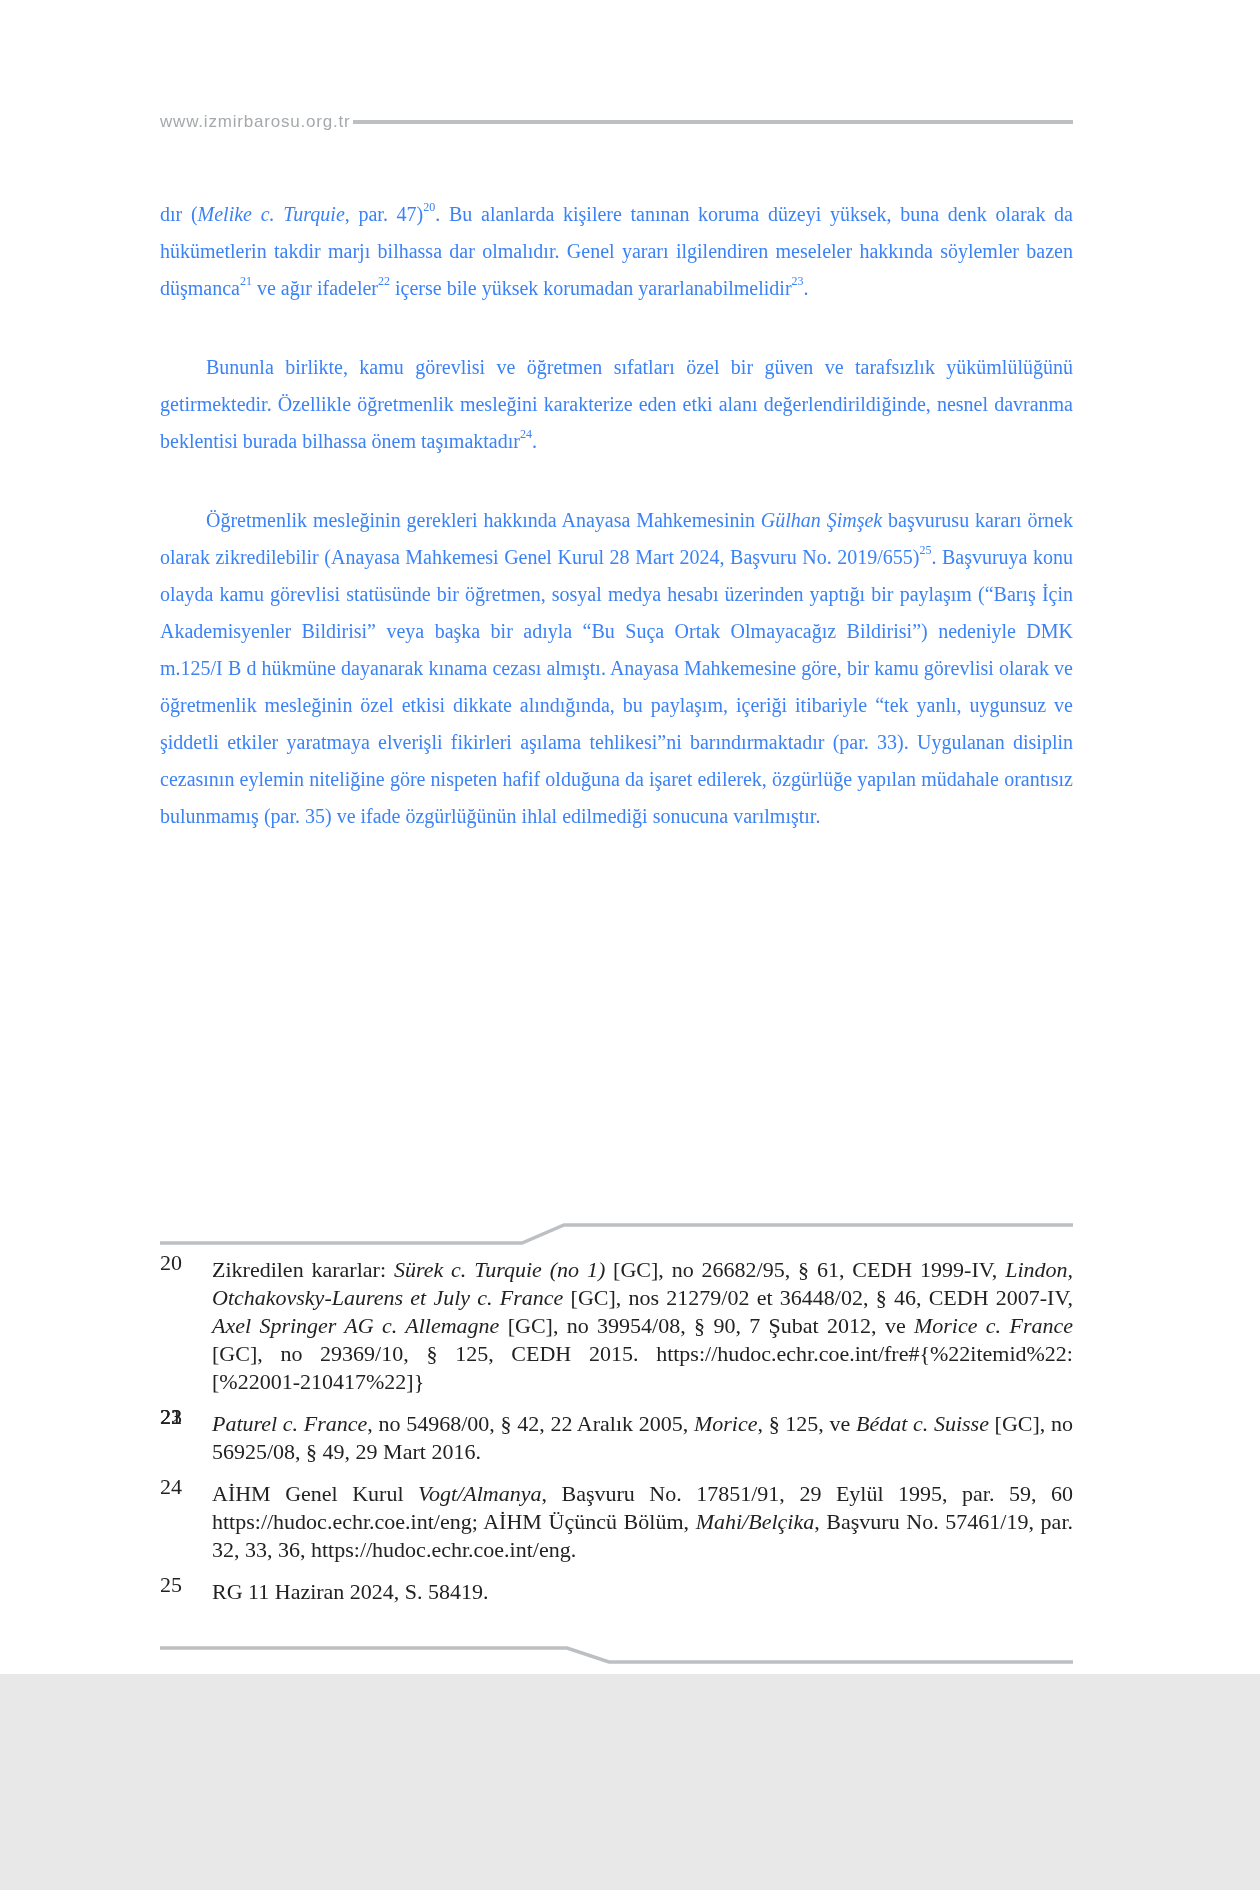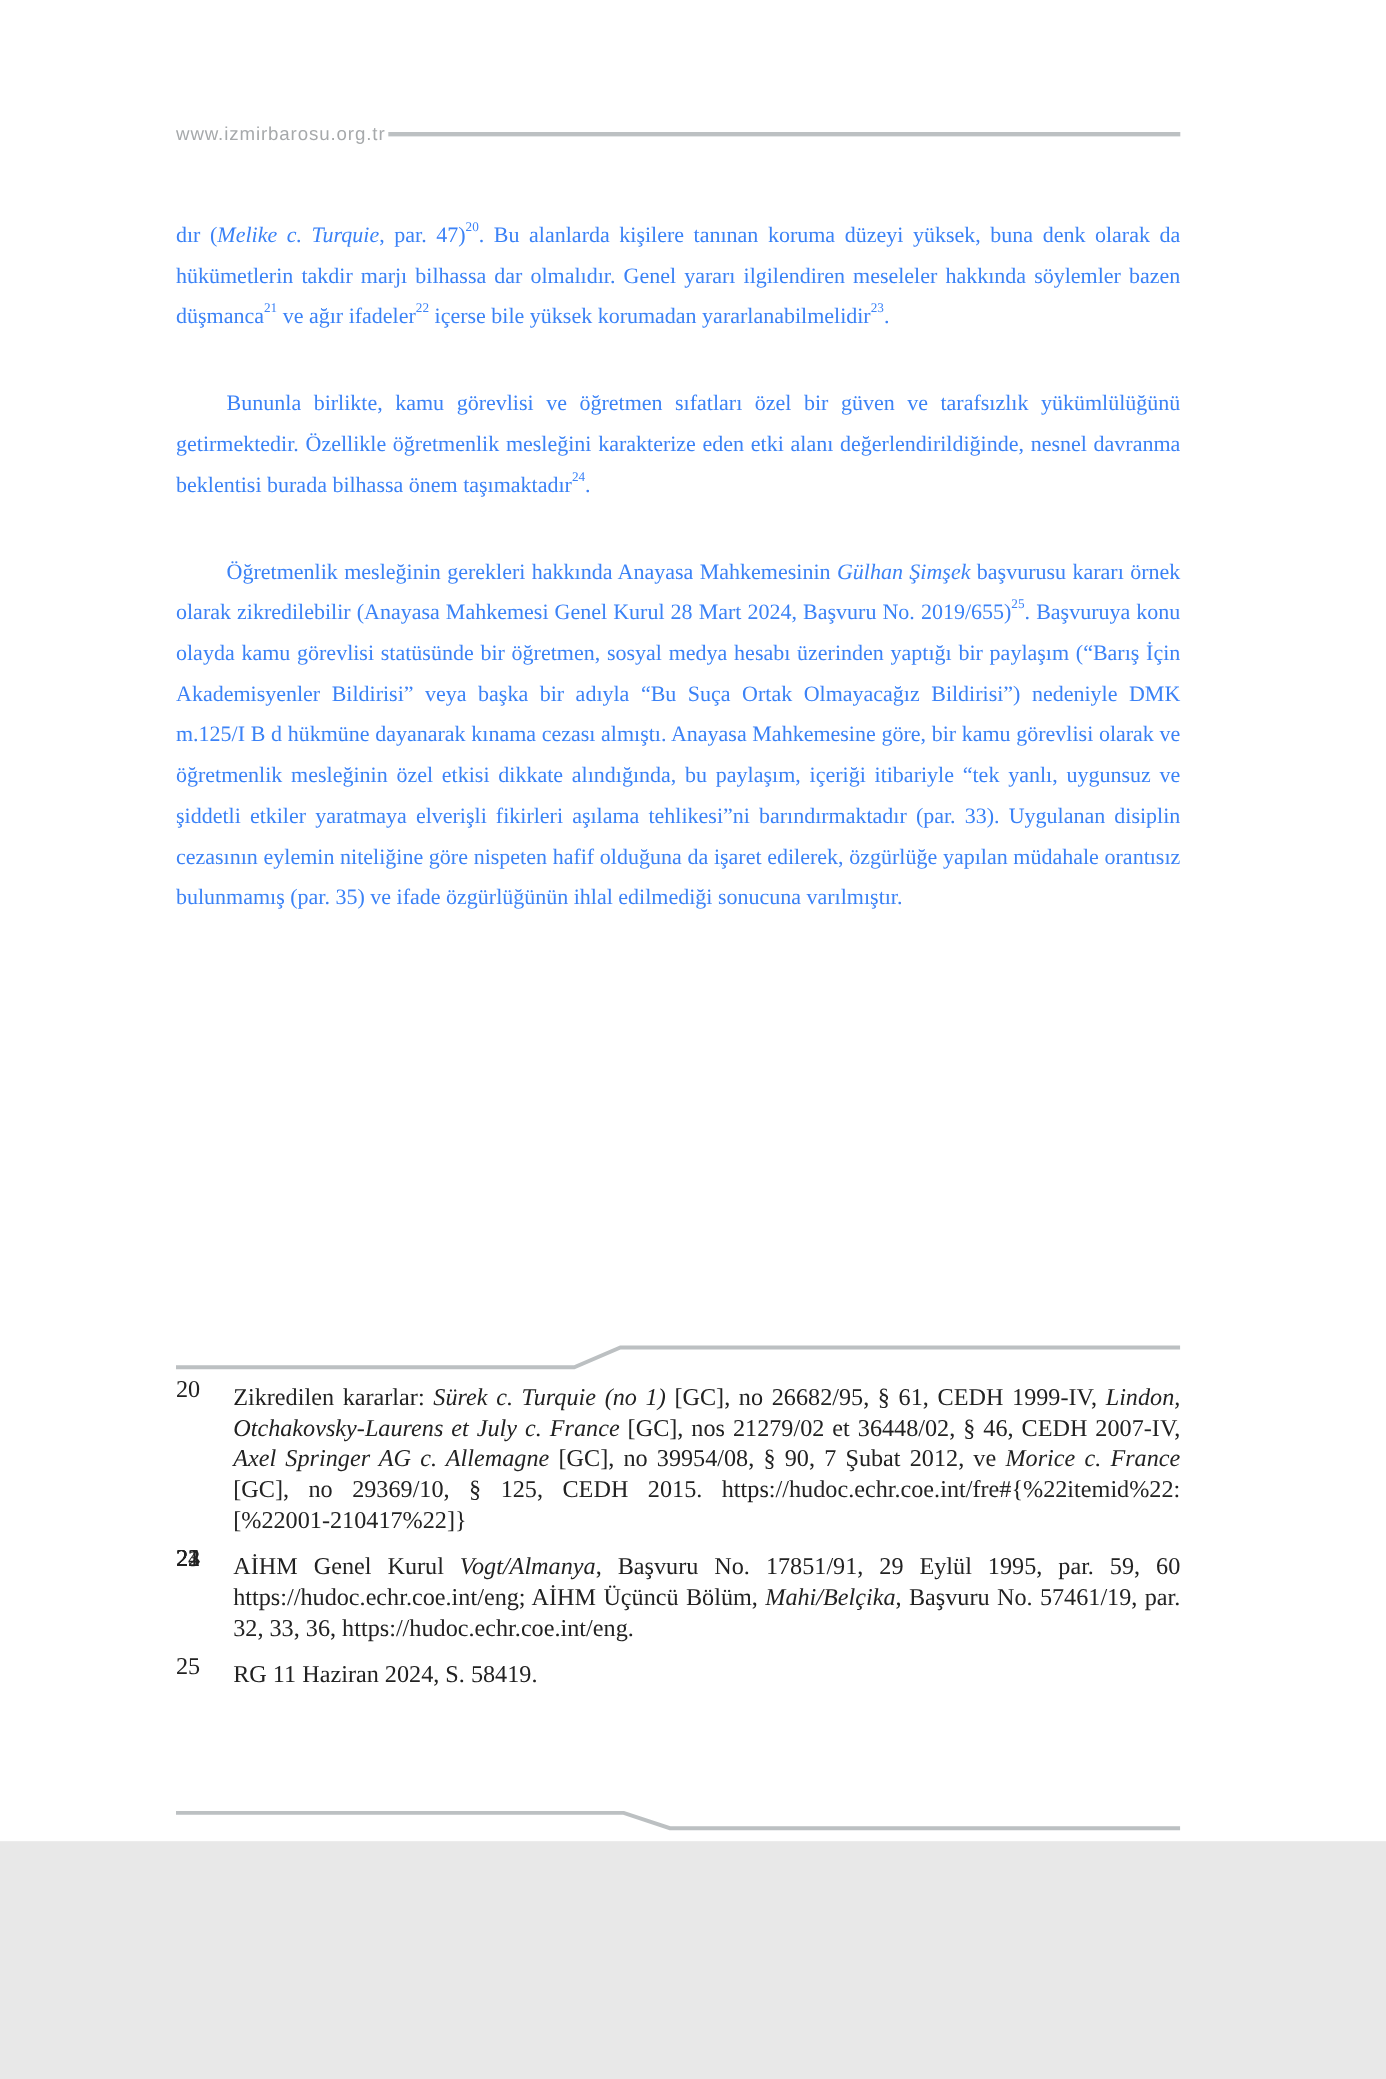--- a/index.html
+++ b/index.html
@@ -134,21 +134,21 @@
   <div class="fn-divider">
     <svg class="rule-svg" width="913" height="26" viewBox="0 0 913 26" xmlns="http://www.w3.org/2000/svg">
       <polyline points="0,22 362,22 404,4 913,4" fill="none" stroke="#bcc0c2" stroke-width="3.5"></polyline>
     </svg>
   </div>
 
   <div class="footnotes" id="footnotes">
       <div class="footnote"><span class="fn-num">20</span><span class="fn-text"><span>Zikredilen kararlar: </span><span class="it">Sürek c. Turquie (no 1)</span><span> [GC], no 26682/95, § 61, CEDH 1999-IV, </span><span class="it">Lindon, Otchakovsky-Laurens et July c. France</span><span> [GC], nos 21279/02 et 36448/02, § 46, CEDH 2007-IV, </span><span class="it">Axel Springer AG c. Allemagne</span><span> [GC], no 39954/08, § 90, 7 Şubat 2012, ve </span><span class="it">Morice c. France</span><span> [GC], no 29369/10, § 125, CEDH 2015. https://hudoc.echr.coe.int/fre#{%22itemid%22:[%22001-210417%22]}</span></span></div>
       <div class="footnote"><span class="fn-num">21</span></div>
       <div class="footnote"><span class="fn-num">22</span></div>
-      <div class="footnote"><span class="fn-num">23</span></div>
+      <div class="footnote"><span class="fn-num">23</span><span class="fn-text"><span class="it">Paturel c. France</span><span>, no 54968/00, § 42, 22 Aralık 2005, </span><span class="it">Morice</span><span>, § 125, ve </span><span class="it">Bédat c. Suisse</span><span> [GC], no 56925/08, § 49, 29 Mart 2016.</span></span></div>
       <div class="footnote"><span class="fn-num">24</span><span class="fn-text"><span>AİHM Genel Kurul </span><span class="it">Vogt/Almanya</span><span>, Başvuru No. 17851/91, 29 Eylül 1995, par. 59, 60 https://hudoc.echr.coe.int/eng; AİHM Üçüncü Bölüm, </span><span class="it">Mahi/Belçika</span><span>, Başvuru No. 57461/19, par. 32, 33, 36, https://hudoc.echr.coe.int/eng.</span></span></div>
       <div class="footnote"><span class="fn-num">25</span><span class="fn-text"><span>RG 11 Haziran 2024, S. 58419.</span></span></div>
     </div>
 
   <div class="footer-block">
     <svg class="rule-svg" width="913" height="22" viewBox="0 0 913 22" xmlns="http://www.w3.org/2000/svg">
       <polyline points="0,4 407,4 449,18 913,18" fill="none" stroke="#bcc0c2" stroke-width="3.5"></polyline>
     </svg>
     <div class="footer-row">
       <span>260</span>

